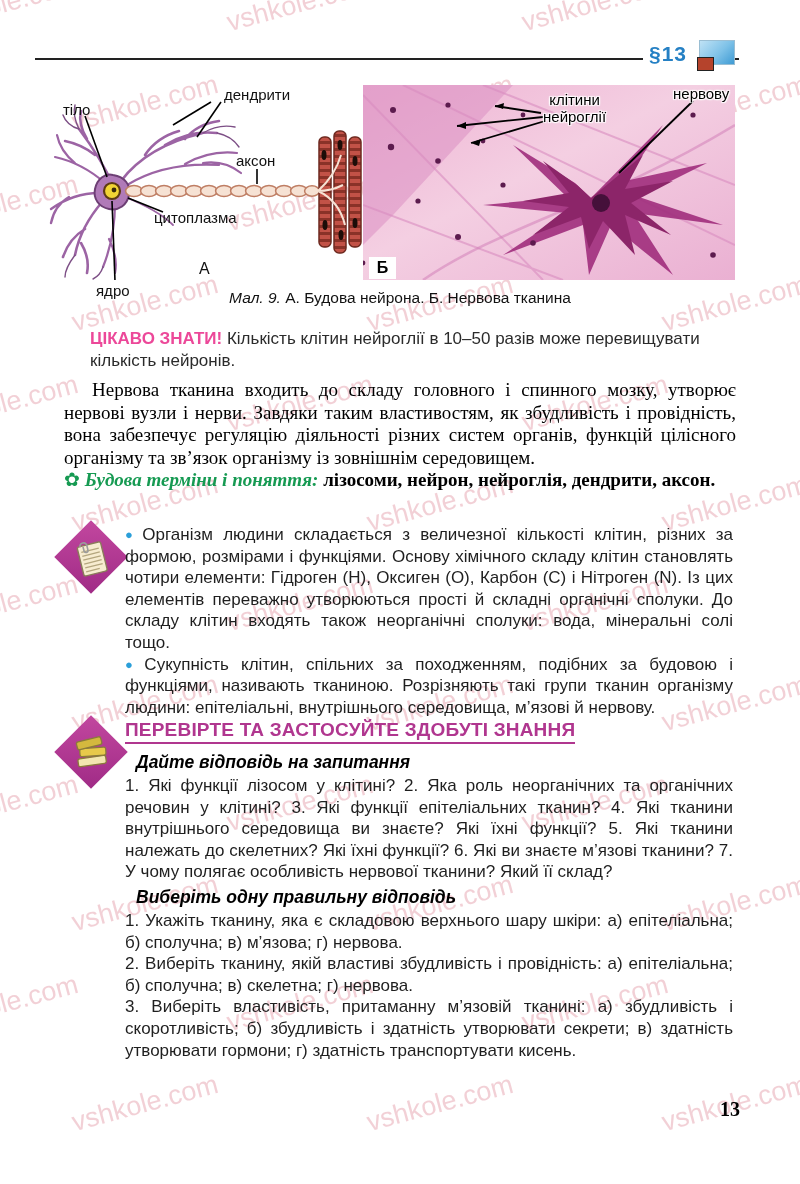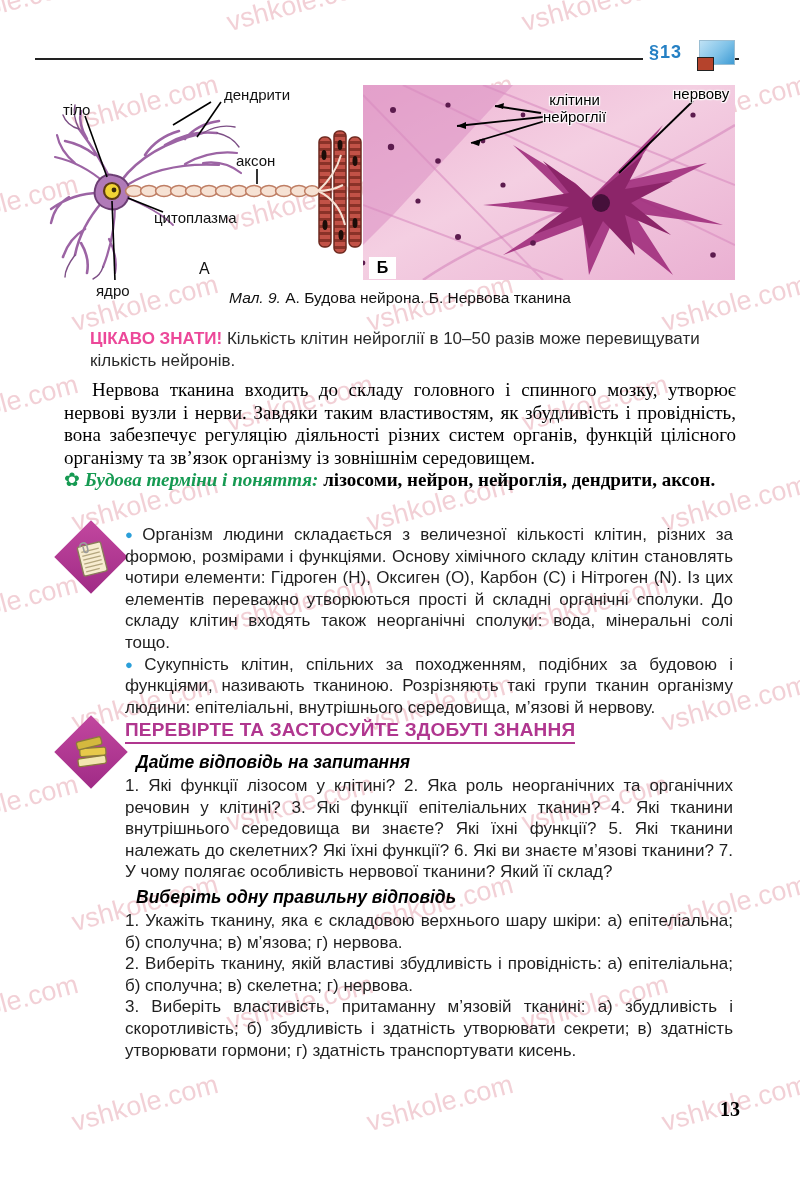--- a/index.html
+++ b/index.html
@@ -10,21 +10,21 @@
   
   #watermarks{position:absolute;inset:0;z-index:0;pointer-events:none;overflow:hidden;}
   .wm{position:absolute;font-size:27px;color:rgba(231,170,180,0.55);
       transform:rotate(-15deg);white-space:nowrap;font-family:"Liberation Sans",sans-serif;}
 
   .layer{position:absolute;z-index:1;}
 
   
   #header{top:40px;left:35px;width:730px;height:40px;}
   .hdr-rule{position:absolute;left:0;top:18px;width:608px;height:2px;background:#222;}
-  .hdr-par{position:absolute;left:614px;top:2px;font-size:18px;font-weight:bold;color:#2580c4;letter-spacing:1px;}
+  .hdr-par{position:absolute;left:614px;top:2px;font-size:21px;font-weight:bold;color:#2580c4;letter-spacing:1px;}
   .hdr-rule2{position:absolute;left:676px;top:18px;width:28px;height:2px;background:#222;}
   .hdr-sq-blue{position:absolute;left:664px;top:0px;width:34px;height:23px;
       background:linear-gradient(135deg,#bfe2f5 0%,#7fc2e8 55%,#3f9bd4 100%);border:1px solid #9abed3;}
   .hdr-sq-red{position:absolute;left:662px;top:17px;width:15px;height:12px;
       background:#b5432c;border:1.5px solid #222;}
 
   
   #figure{top:85px;left:35px;width:700px;height:195px;}
   #figure svg{position:absolute;top:0;}
   #diagram-svg{left:0;}

